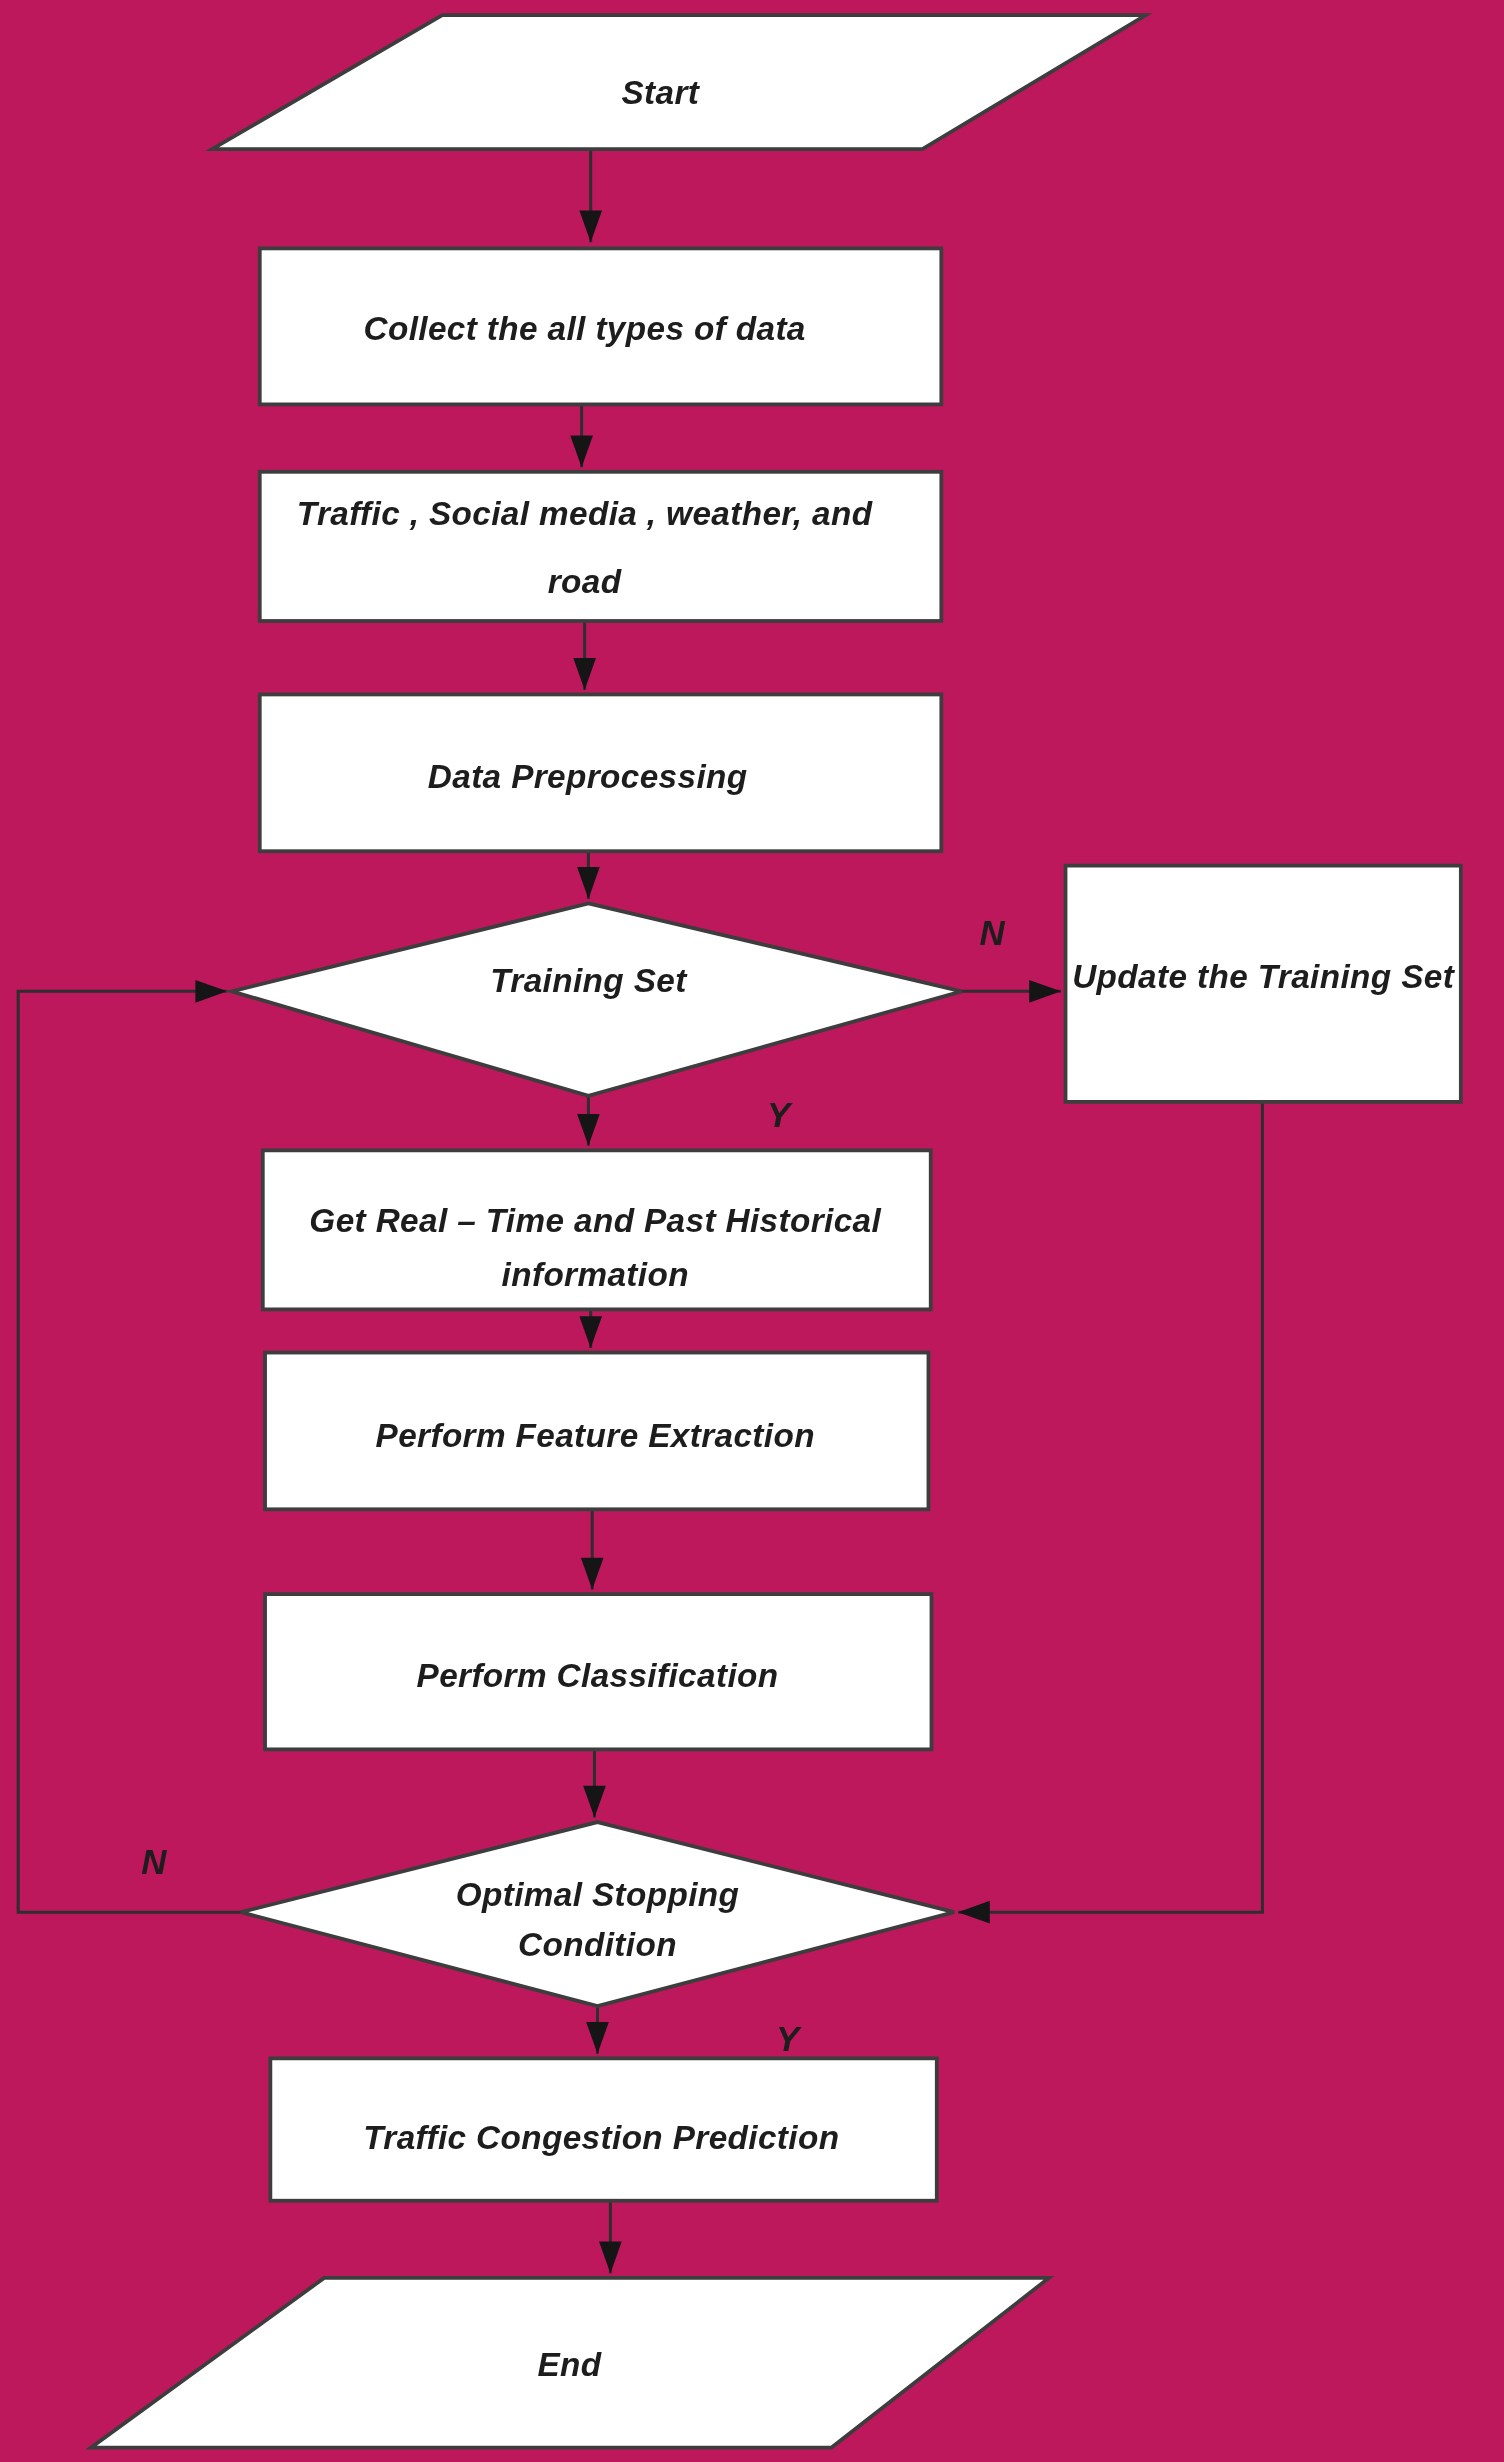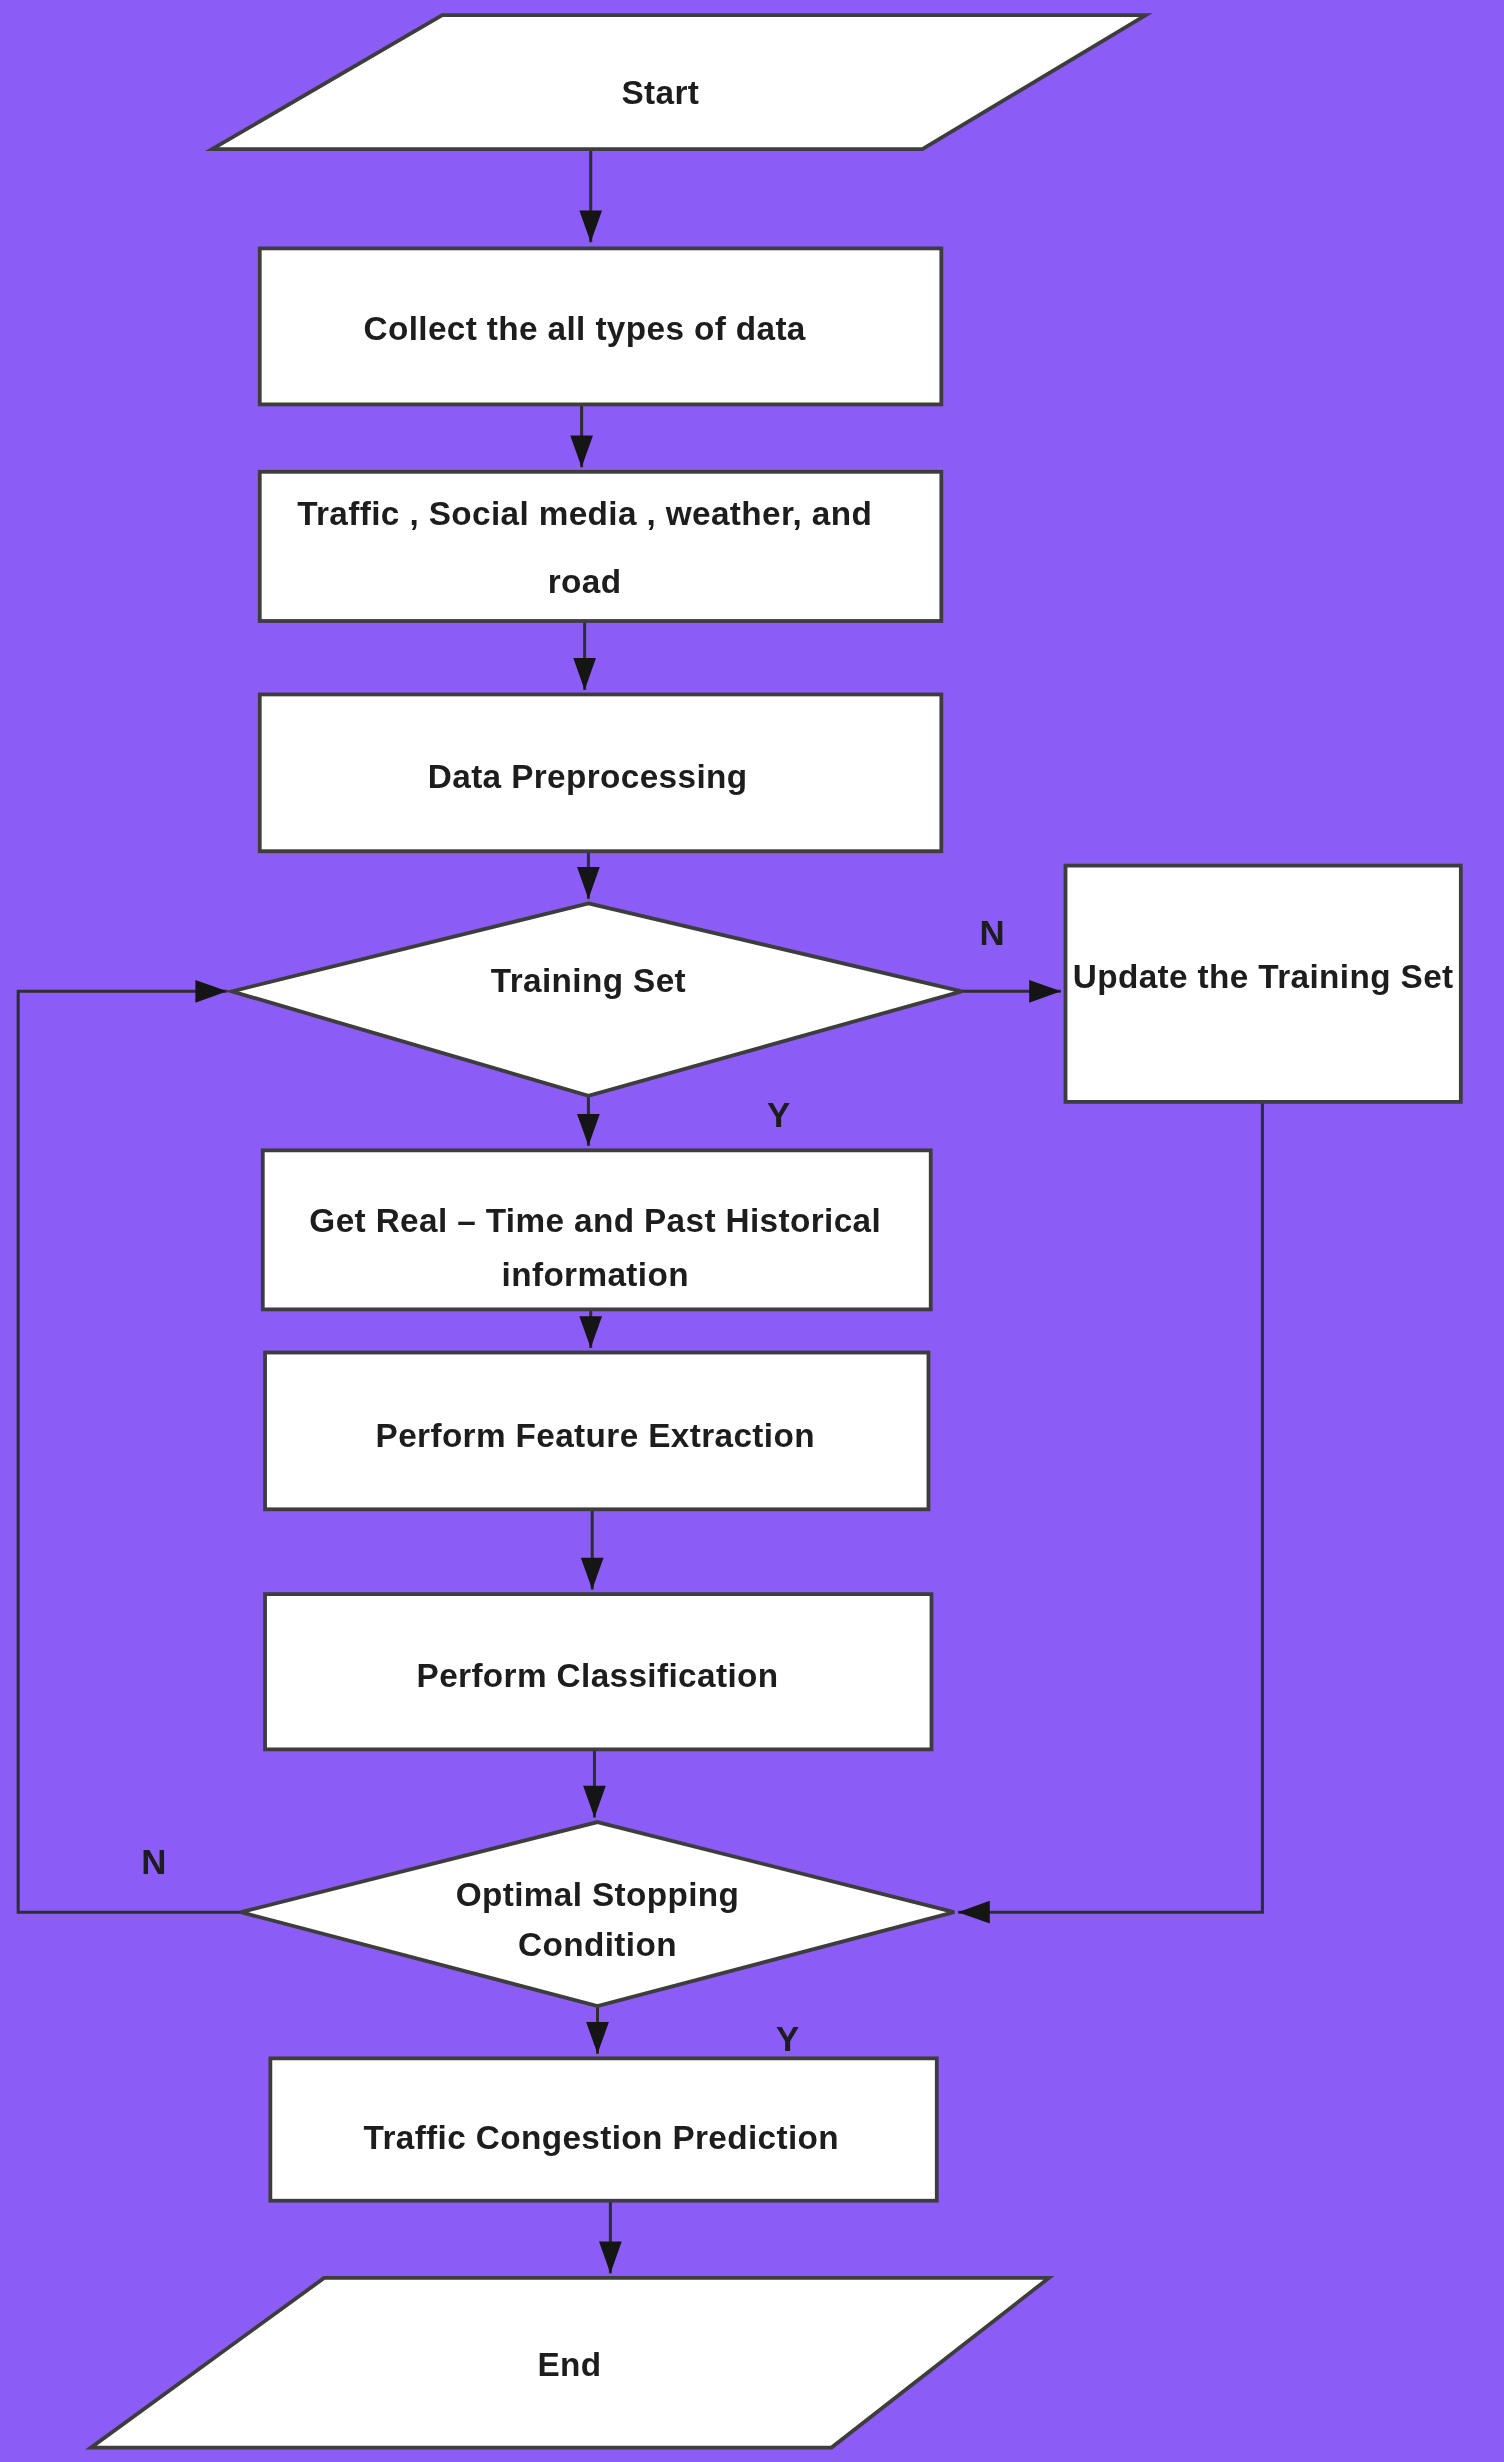--- a/index.html
+++ b/index.html
@@ -1,22 +1,23 @@
 <!DOCTYPE html>
 <html style="font-size:12px"><head>
 <meta charset="utf-8">
 <title></title>
 <style>
   html, body { margin: 0; padding: 0; background: #ffffff; }
   .canvas {
     position: relative;
     width: 1504px;
     height: 2462px;
-    background: #8b5cf6;
+    background: #be185d;
     font-family: "Liberation Sans", sans-serif;
+    font-style: italic;
   }
   svg.flow { display: block; width: 1504px; height: 2462px; }
   .shape {
     fill: #ffffff;
     stroke: #3d3d3d;
     stroke-width: 5;
     stroke-linejoin: miter;
   }
   .edge {
     fill: none;

